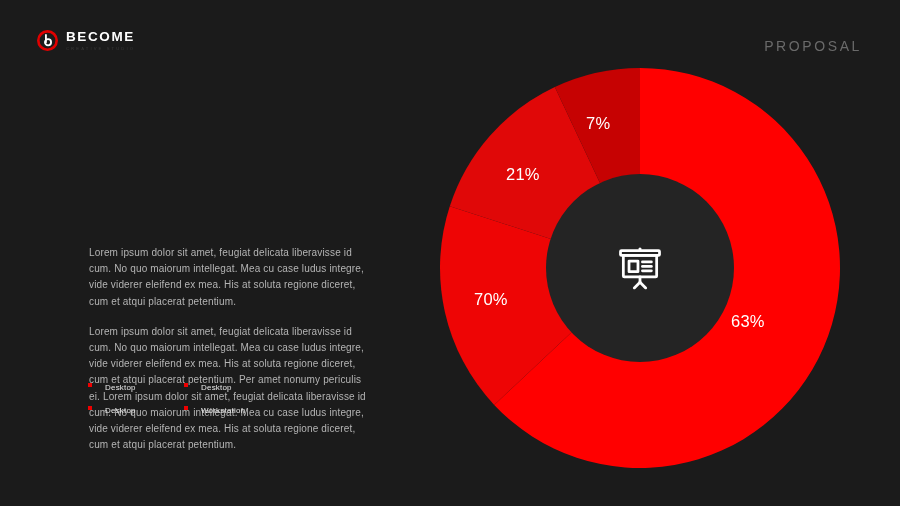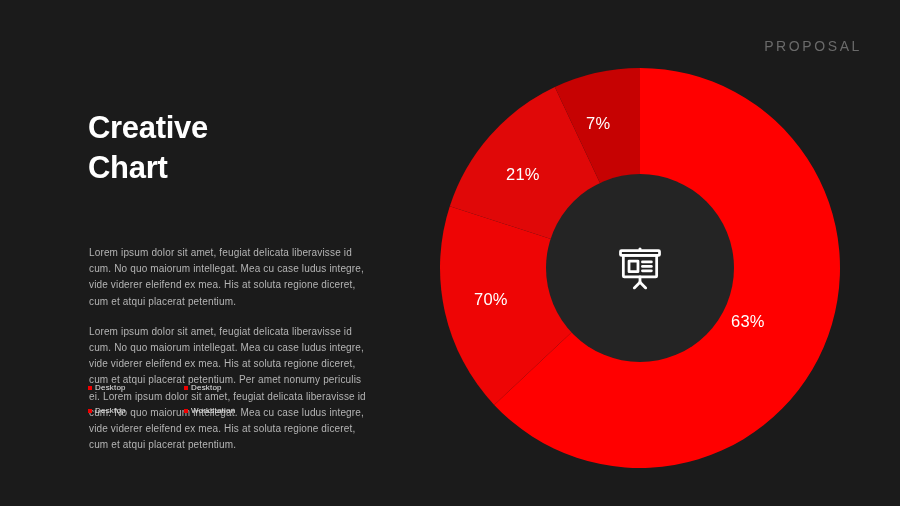--- a/index.html
+++ b/index.html
@@ -93,22 +93,21 @@
     position: absolute;
     left: 88px;
     top: 383px;
     width: 230px;
     display: grid;
     grid-template-columns: 96px 96px;
     row-gap: 14px;
   }
   .legend-item {
     display: flex;
-    align-items: center;
-    gap: 3px;
+    gap: 13px;
   }
   .legend-dot {
     width: 4px;
     height: 4px;
     background: #ee0000;
     flex: 0 0 auto;
   }
   .legend-label {
     color: #e8e8e8;
     font-size: 8px;
@@ -147,27 +146,34 @@
     transform: translate(-50%, -50%);
     width: 52px;
     height: 52px;
   }
 </style>
 </head>
 <body>
 
 <div id="slide">
 
+  <div class="logo-block">
+    <svg class="logo-mark" viewBox="0 0 24 24">
+      <circle cx="12" cy="12" r="10.5" fill="none" stroke="#e00000" stroke-width="3"></circle>
+      <path d="M10.2 5.6 L10.2 14.1" fill="none" stroke="#ffffff" stroke-width="2.1" stroke-linecap="round"></path>
+      <circle cx="12.6" cy="14.0" r="3.5" fill="none" stroke="#ffffff" stroke-width="2.1"></circle>
+    </svg>
+    <span class="logo-text-wrap">
+      <span class="logo-word">BECOME</span>
+      <span class="logo-sub">CREATIVE STUDIO</span>
+    </span>
+  </div>
 
   <div class="proposal-tag">PROPOSAL</div>
 
-  <h1 class="headline">
-    <span>Creative</span><br>
-    <span>Chart</span>
-  </h1>
 
   <div class="body-copy">
     <p>Lorem ipsum dolor sit amet, feugiat delicata liberavisse id cum. No quo maiorum intellegat. Mea cu case ludus integre, vide viderer eleifend ex mea. His at soluta regione diceret, cum et atqui placerat petentium.</p>
     <p>Lorem ipsum dolor sit amet, feugiat delicata liberavisse id cum. No quo maiorum intellegat. Mea cu case ludus integre, vide viderer eleifend ex mea. His at soluta regione diceret, cum et atqui placerat petentium. Per amet nonumy periculis ei. Lorem ipsum dolor sit amet, feugiat delicata liberavisse id cum. No quo maiorum intellegat. Mea cu case ludus integre, vide viderer eleifend ex mea. His at soluta regione diceret, cum et atqui placerat petentium.</p>
   </div>
 
   <div class="legend">
     <div class="legend-item">
       <span class="legend-dot"></span>
       <span class="legend-label">Desktop</span>

